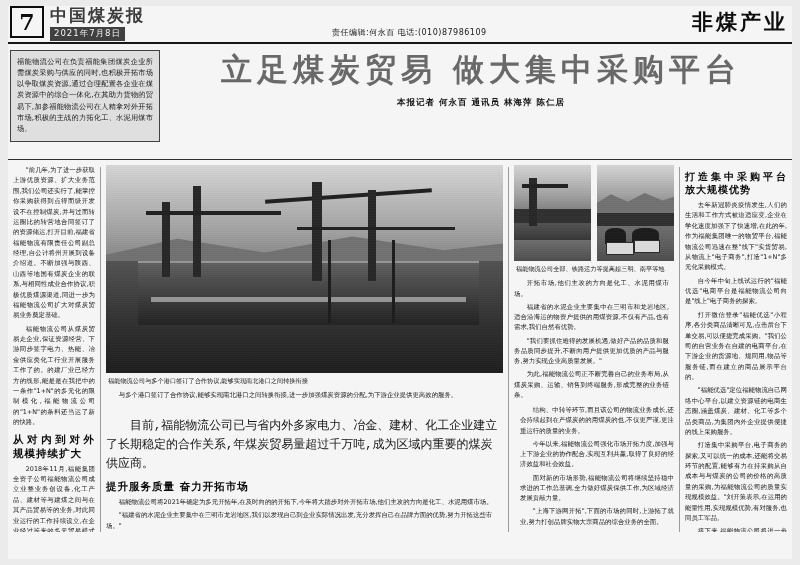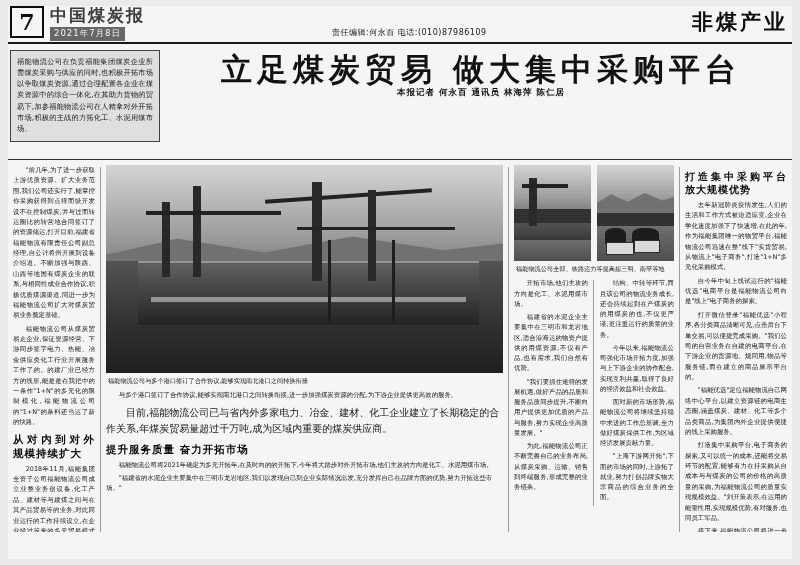--- a/index.html
+++ b/index.html
@@ -56,21 +56,21 @@
   }
   .paper-title {
     font-family: "DejaVu Serif", "Liberation Serif", serif;
     font-size: 17px;
     font-weight: bold;
     letter-spacing: 2px;
     color: #b91c1c;
     line-height: 1.05;
   }
   .paper-date {
-    background: #ef4444;
+    background: #14532d;
     color: #f2f0ec;
     font-size: 8.5px;
     letter-spacing: 1px;
     padding: 1px 4px;
     margin-top: 2px;
     display: inline-block;
     width: fit-content;
   }
   .editor-line {
     position: absolute;
@@ -128,27 +128,27 @@
     font-size: 10px;
     color: #111;
     letter-spacing: 1px;
     margin-bottom: 4px;
   }
   .headline {
     font-family: "DejaVu Serif", "Liberation Serif", serif;
     font-size: 31px;
     font-weight: bold;
     letter-spacing: 5px;
-    color: #0f172a;
+    color: #4d7c0f;
     line-height: 1.12;
     text-align: center;
     white-space: nowrap;
   }
   .byline {
-    margin-top: 0;
+    margin-top: 10px;
     font-size: 8.5px;
     color: #161616;
     letter-spacing: 1px;
     font-weight: bold;
   }
 
   
   .body {
     display: flex;
     padding-top: 5px;
@@ -300,21 +300,21 @@
           <div class="boom" style="left:40%; top:14%; width:42%; transform:rotate(-4deg);"></div>
           <div class="tower" style="left:52%; top:8%; height:48%; width:10px;"></div>
           <div class="tower" style="left:66%; top:12%; height:44%;"></div>
           <div class="gantry-leg" style="left:56%; height:40%;"></div>
           <div class="gantry-leg" style="left:72%; height:40%;"></div>
           <div class="boom" style="left:48%; top:30%; width:40%; height:3px;"></div>
           <div class="grain"></div>
         </div>
         <div class="cap">福能物流公司与多个港口签订了合作协议,能够实现南北港口之间转换衔接</div>
         <p class="t" style="font-size:6.4px;line-height:1.6;color:#1a1a1a;margin:0 0 3px 0;">与多个港口签订了合作协议,能够实现南北港口之间转换衔接,进一步加强煤炭资源的分配,为下游企业提供更高效的服务。</p>
-        <p class="t" style="font-size:10px;line-height:1.6;color:#1a1a1a;margin:4px 0 3px 0;">目前,福能物流公司已与省内外多家电力、冶金、建材、化工企业建立了长期稳定的合作关系,年煤炭贸易量超过千万吨,成为区域内重要的煤炭供应商。</p>
+        <p class="t" style="font-size:12px;line-height:1.6;color:#1a1a1a;margin:16px 0 3px 0;font-family:Liberation Mono, monospace;">目前,福能物流公司已与省内外多家电力、冶金、建材、化工企业建立了长期稳定的合作关系,年煤炭贸易量超过千万吨,成为区域内重要的煤炭供应商。</p>
         <div class="sub-head">提升服务质量 奋力开拓市场</div>
         <p class="t" style="font-size:6.4px;line-height:1.6;color:#1a1a1a;margin:0 0 3px 0;">福能物流公司将2021年确定为多元开拓年,在及时向的的开拓下,今年将大踏步对外开拓市场,他们主攻的方向是化工、水泥用煤市场。</p>
         <p class="t" style="font-size:6.4px;line-height:1.6;color:#1a1a1a;margin:0 0 3px 0;">"福建省的水泥企业主要集中在三明市龙岩地区,我们以发现自己到企业实际情况出发,充分发挥自己在品牌方面的优势,努力开拓这些市场。"</p>
       </div>
       <div class="col-sep"></div>
 
       <div class="col" style="width:170px; padding:0 5px;">
         <div class="photo-row">
           <div class="photo small">
             <div class="sky"></div>
@@ -329,21 +329,21 @@
             <div class="hill" style="top:24%; height:26%;"></div>
             <div class="dock-strip" style="height:36%;"></div>
             <div class="pile" style="left:10%; width:28%;"></div>
             <div class="pile" style="left:46%; width:34%;"></div>
             <div class="truck" style="left:12%; bottom:6%; width:26px;"></div>
             <div class="truck" style="left:48%; bottom:8%; width:24px;"></div>
             <div class="grain"></div>
           </div>
         </div>
         <div class="cap">福能物流公司全部、铁路运力等提高超三明、南平等地</div>
-        <div style="display:flex;">
+        <div style="display:flex;flex-direction:column;">
           <div style="flex:1; padding-right:5px; font-size:6.4px; line-height:1.6; text-align:justify; color:#1a1a1a; overflow:hidden;">
             <p class="t">开拓市场,他们主攻的方向是化工、水泥用煤市场。</p>
             <p class="t">福建省的水泥企业主要集中在三明市和龙岩地区,适合沿海运的物资户提供的用煤资源,不仅有产品,也有需求,我们自然有优势。</p>
             <p class="t">"我们要抓住难得的发展机遇,做好产品的品质和服务品质同步提升,不断向用户提供更加优质的产品与服务,努力实现企业高质量发展。"</p>
             <p class="t">为此,福能物流公司正不断完善自己的业务布局,从煤炭采购、运输、销售到终端服务,形成完整的业务链条。</p>
           </div>
           <div class="col-sep"></div>
           <div style="flex:1; padding-left:6px; font-size:6.4px; line-height:1.6; text-align:justify; color:#1a1a1a; overflow:hidden;">
             <p class="t">结构、中转等环节,而且该公司的物流业务成长,还会持续起到在产煤炭的的用煤炭的也,不仅更严谨,更注重运行的质量的业务。</p>
             <p class="t">今年以来,福能物流公司强化市场开拓力度,加强与上下游企业的协作配合,实现互利共赢,取得了良好的经济效益和社会效益。</p>

